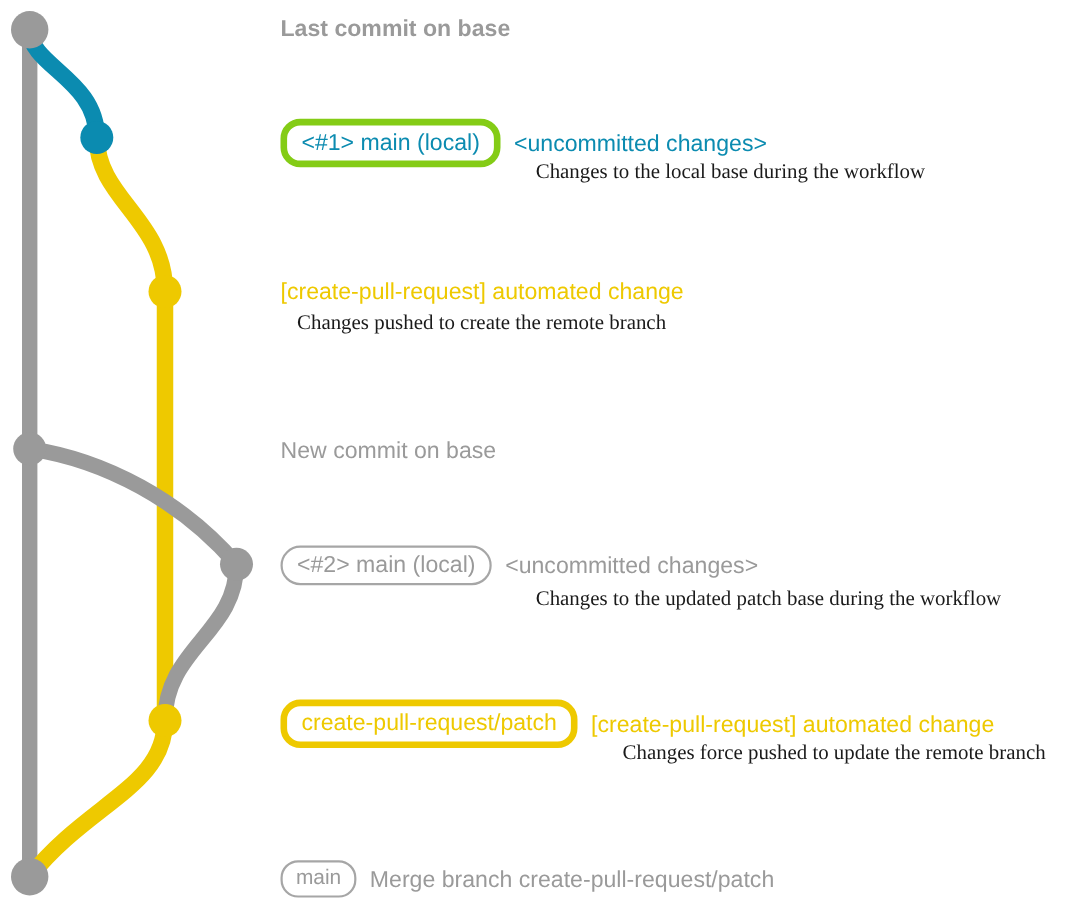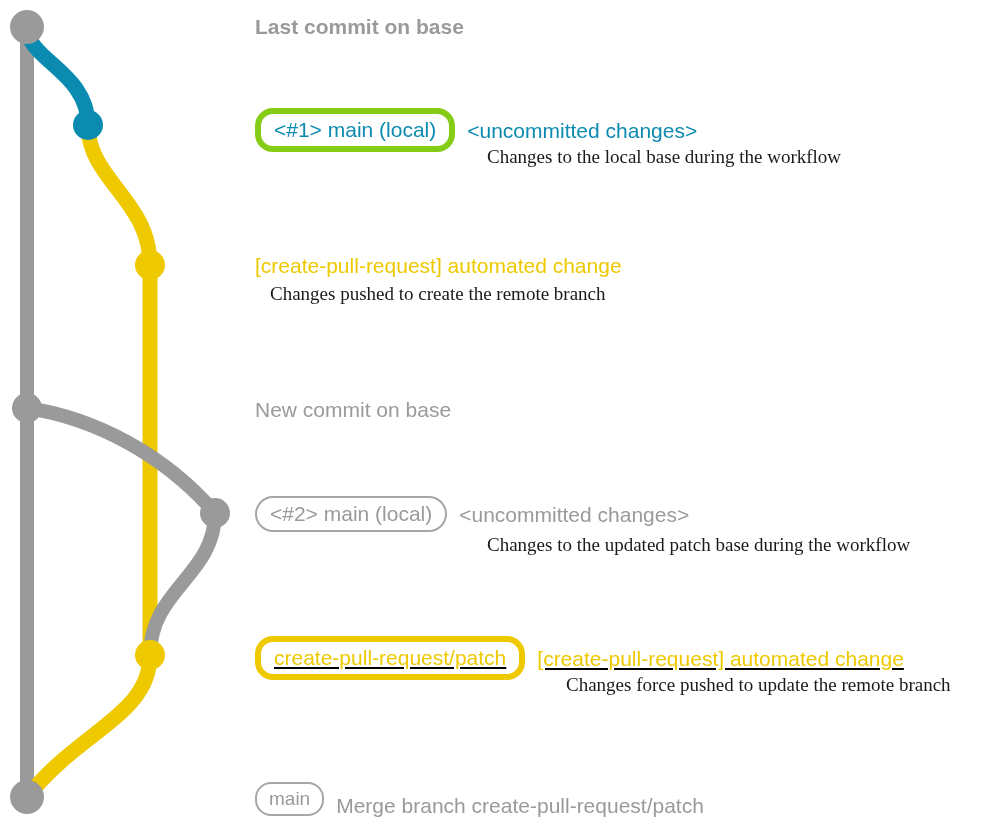--- a/index.html
+++ b/index.html
@@ -137,24 +137,24 @@
   <div class="desc" style="left:270px; top:284px;">Changes pushed to create the remote branch</div>
 
   <div class="standalone-msg gray" style="left:255px; top:399px;">New commit on base</div>
 
   <div class="row row-head" style="left:255px; top:496px;">
     <span class="badge gray">&lt;#2&gt; main (local)</span>
     <span class="commit-msg gray">&lt;uncommitted changes&gt;</span>
   </div>
   <div class="desc" style="left:487px; top:535px;">Changes to the updated patch base during the workflow</div>
 
-  <div class="row row-head" style="left:255px; top:636px;text-decoration:underline;">
+  <div class="row row-head" style="left:255px; top:636px;">
     <span class="badge yellow">create-pull-request/patch</span>
     <span class="commit-msg yellow">[create-pull-request] automated change</span>
   </div>
   <div class="desc" style="left:566px; top:675px;">Changes force pushed to update the remote branch</div>
 
-  <div class="row row-head" style="left:255px; top:782px;align-items:flex-end;">
+  <div class="row row-head" style="left:255px; top:782px;">
     <span class="badge gray small">main</span>
     <span class="commit-msg gray">Merge branch create-pull-request/patch</span>
   </div>
 
 </div>
 
 </body></html>

